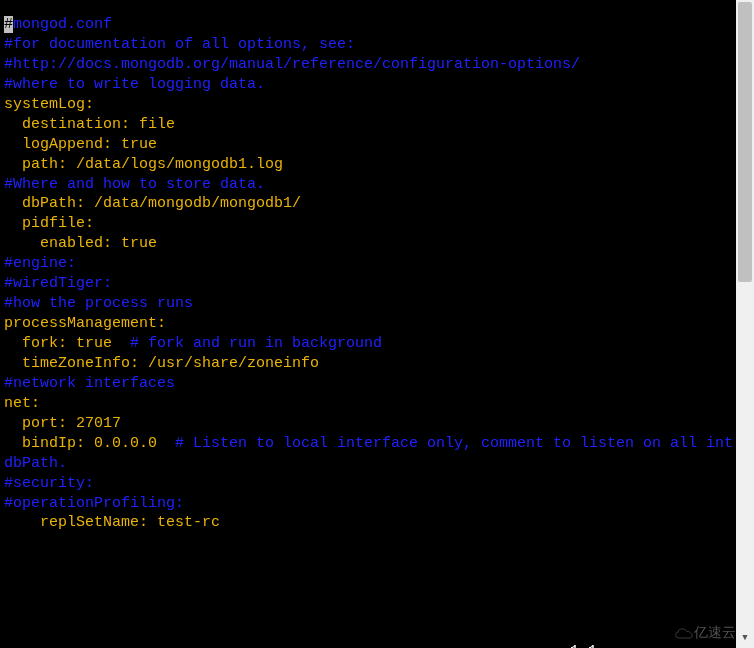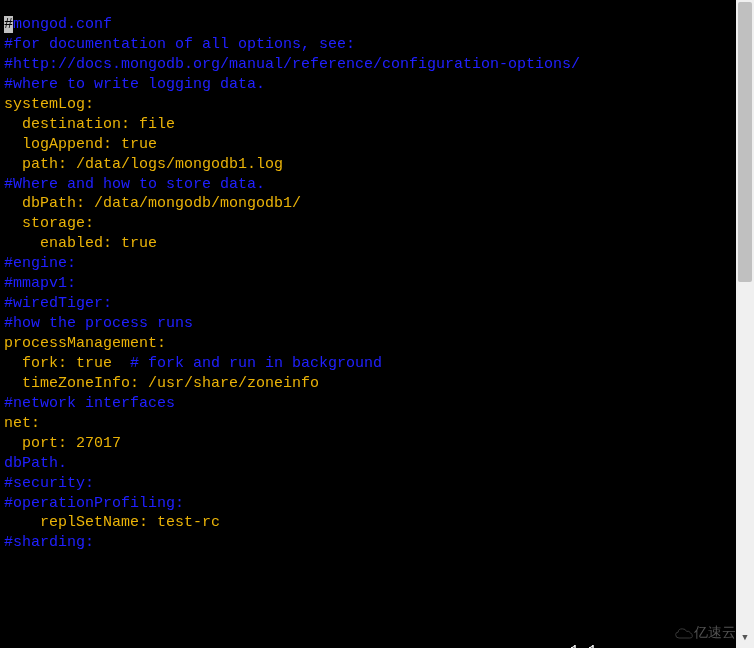--- a/index.html
+++ b/index.html
@@ -108,37 +108,36 @@
       <div class="line"><span class="cursor-block">#</span><span class="comment">mongod.conf</span></div>
       <div class="line"><span class="comment">#for documentation of all options, see:</span></div>
       <div class="line"><span class="comment">#http://docs.mongodb.org/manual/reference/configuration-options/</span></div>
       <div class="line"><span class="comment">#where to write logging data.</span></div>
       <div class="line"><span class="white">systemLog:</span></div>
       <div class="line"><span class="white">  destination: file</span></div>
       <div class="line"><span class="white">  logAppend: true</span></div>
       <div class="line"><span class="white">  path: /data/logs/mongodb1.log</span></div>
       <div class="line"><span class="comment">#Where and how to store data.</span></div>
       <div class="line"><span class="white">  dbPath: /data/mongodb/mongodb1/</span></div>
-      <div class="line"><span class="white">  storage:</span></div>
+      <div class="line"><span class="white">  pidfile:</span></div>
       <div class="line"><span class="white">    enabled: true</span></div>
       <div class="line"><span class="comment">#engine:</span></div>
-      <div class="line"><span class="comment">#mmapv1:</span></div>
       <div class="line"><span class="comment">#wiredTiger:</span></div>
       <div class="line"><span class="comment">#how the process runs</span></div>
       <div class="line"><span class="white">processManagement:</span></div>
       <div class="line"><span class="white">  fork: true  </span><span class="comment"># fork and run in background</span></div>
       <div class="line"><span class="white">  timeZoneInfo: /usr/share/zoneinfo</span></div>
       <div class="line"><span class="comment">#network interfaces</span></div>
       <div class="line"><span class="white">net:</span></div>
       <div class="line"><span class="white">  port: 27017</span></div>
+      <div class="line"><span class="white">  bindIp: 0.0.0.0  </span><span class="comment"># Listen to local interface only, comment to listen on all int</span></div>
       <div class="line"><span class="comment">dbPath.</span></div>
       <div class="line"><span class="comment">#security:</span></div>
       <div class="line"><span class="comment">#operationProfiling:</span></div>
       <div class="line"><span class="white">    replSetName: test-rc</span></div>
-      <div class="line"><span class="comment">#sharding:</span></div>
     </div>
   <div class="status-line">
     <span class="status-pos">1,1</span>
   </div>
 </div>
 
 <div class="scrollbar-track">
   <div class="scrollbar-arrow-up">▲</div>
   <div class="scrollbar-thumb"></div>
   <div class="scrollbar-arrow-down">▼</div>

